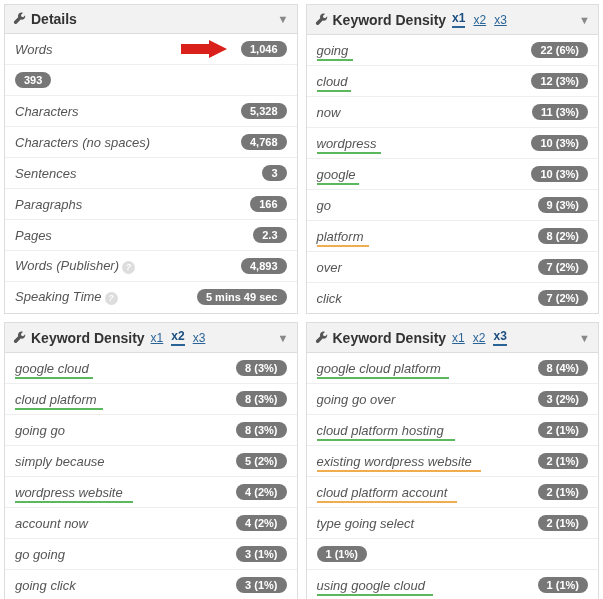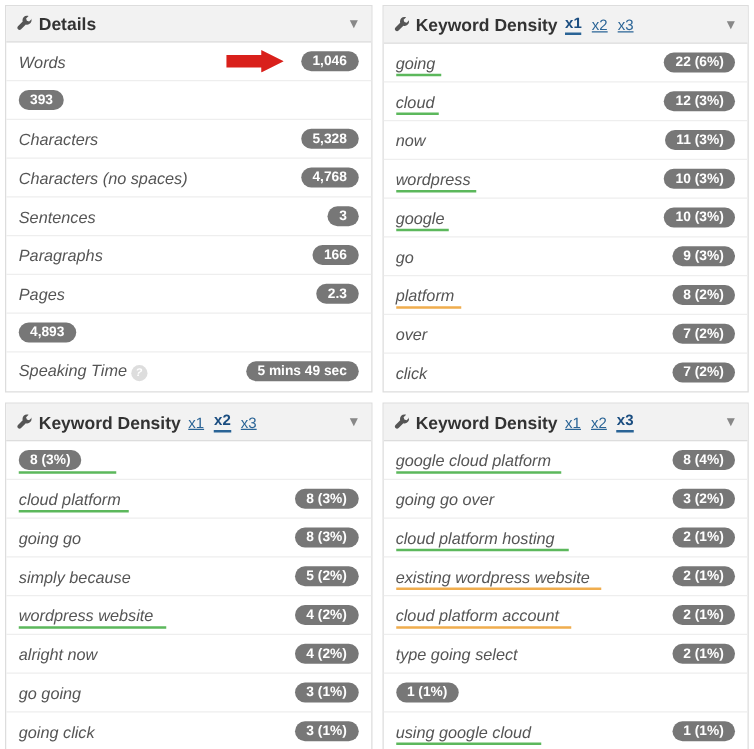--- a/index.html
+++ b/index.html
@@ -156,20 +156,21 @@
         </div>
         <div class="row">
           <span class="row-label">Paragraphs</span>
           <span class="badge">166</span>
         </div>
         <div class="row">
           <span class="row-label">Pages</span>
           <span class="badge">2.3</span>
         </div>
         <div class="row">
+          <span class="row-label">Words (Publisher)<span class="help">?</span></span>
           <span class="badge">4,893</span>
         </div>
         <div class="row">
           <span class="row-label">Speaking Time<span class="help">?</span></span>
           <span class="badge">5 mins 49 sec</span>
         </div>
       </div>
   </div>
 
   <div class="panel">
@@ -242,20 +243,21 @@
       <span class="panel-title">Keyword Density</span>
       <span class="tabs">
           <span class="tab">x1</span>
           <span class="tab active">x2</span>
           <span class="tab">x3</span>
         </span>
       <span class="chevron">▼</span>
     </div>
     <div id="kd2-rows">
         <div class="row">
+          <span class="row-label">google cloud</span>
           <span class="badge">8 (3%)</span>
           <span class="underline green" style="width: 78px;"></span>
         </div>
         <div class="row">
           <span class="row-label">cloud platform</span>
           <span class="badge">8 (3%)</span>
           <span class="underline green" style="width: 88px;"></span>
         </div>
         <div class="row">
           <span class="row-label">going go</span>
@@ -264,21 +266,21 @@
         <div class="row">
           <span class="row-label">simply because</span>
           <span class="badge">5 (2%)</span>
         </div>
         <div class="row">
           <span class="row-label">wordpress website</span>
           <span class="badge">4 (2%)</span>
           <span class="underline green" style="width: 118px;"></span>
         </div>
         <div class="row">
-          <span class="row-label">alright now</span>
+          <span class="row-label">account now</span>
           <span class="badge">4 (2%)</span>
         </div>
         <div class="row">
           <span class="row-label">go going</span>
           <span class="badge">3 (1%)</span>
         </div>
         <div class="row">
           <span class="row-label">going click</span>
           <span class="badge">3 (1%)</span>
         </div>

